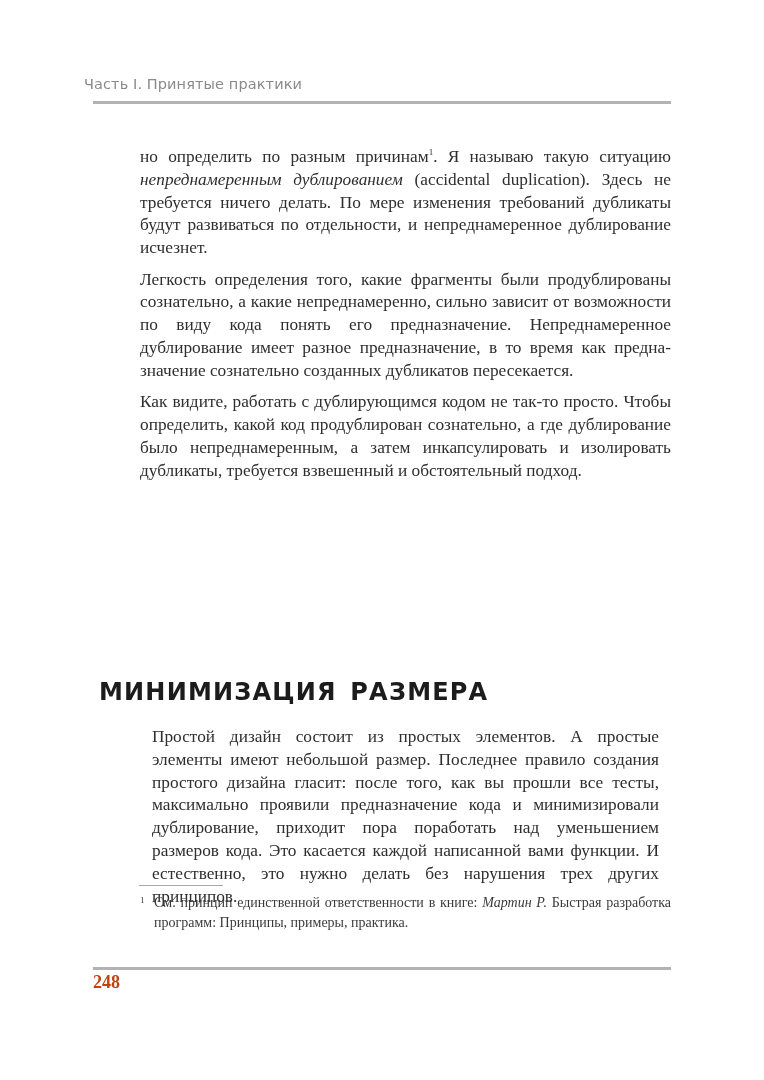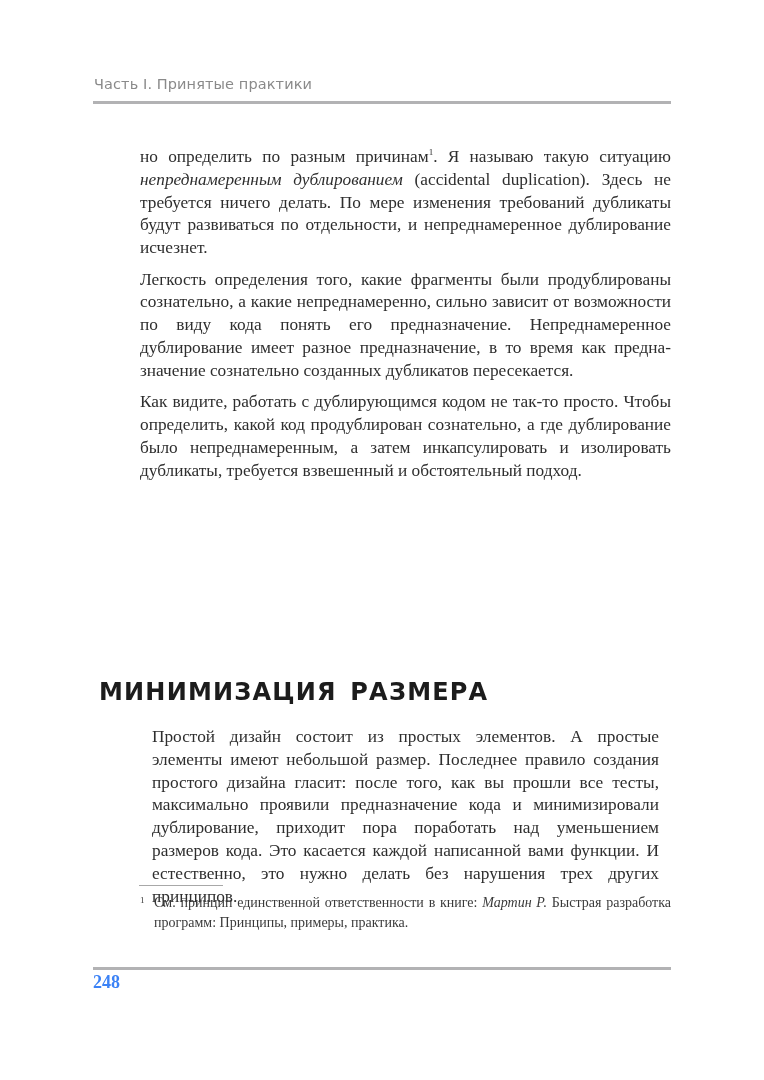--- a/index.html
+++ b/index.html
@@ -10,21 +10,21 @@
     body {
       width: 764px;
       height: 1080px;
       position: relative;
       overflow: hidden;
       font-family: "Liberation Serif", "DejaVu Serif", serif;
       color: #2e2e2e;
     }
     .running-head {
       position: absolute;
-      left: 94px;
+      left: 84px;
       top: 76px;
       font-family: "DejaVu Sans", "Liberation Sans", sans-serif;
       font-size: 14.5px;
       color: #8a8a8a;
       letter-spacing: 0.1px;
     }
     .head-rule {
       position: absolute;
       left: 93px;
       width: 578px;
@@ -108,21 +108,21 @@
       height: 3px;
       background: #b2b2b4;
     }
     .page-number {
       position: absolute;
       left: 93px;
       top: 972px;
       font-family: "Liberation Serif", "DejaVu Serif", serif;
       font-weight: bold;
       font-size: 18px;
-      color: #3b82f6;
+      color: #c2410c;
     }
   </style>
 </head>
 <body>
 
 <div class="running-head">Часть I. Принятые практики</div>
 <div class="head-rule"></div>
 
 <div class="body-col">
   <p><span>но определить по разным причинам</span><sup class="fn">1</sup><span>. Я называю такую ситуацию </span><em>непреднамеренным дублированием</em><span> (accidental duplication). Здесь не требуется ничего делать. По мере изменения требований дубликаты будут развиваться по отдельности, и непреднамеренное дублирова­ние исчезнет.</span></p>

